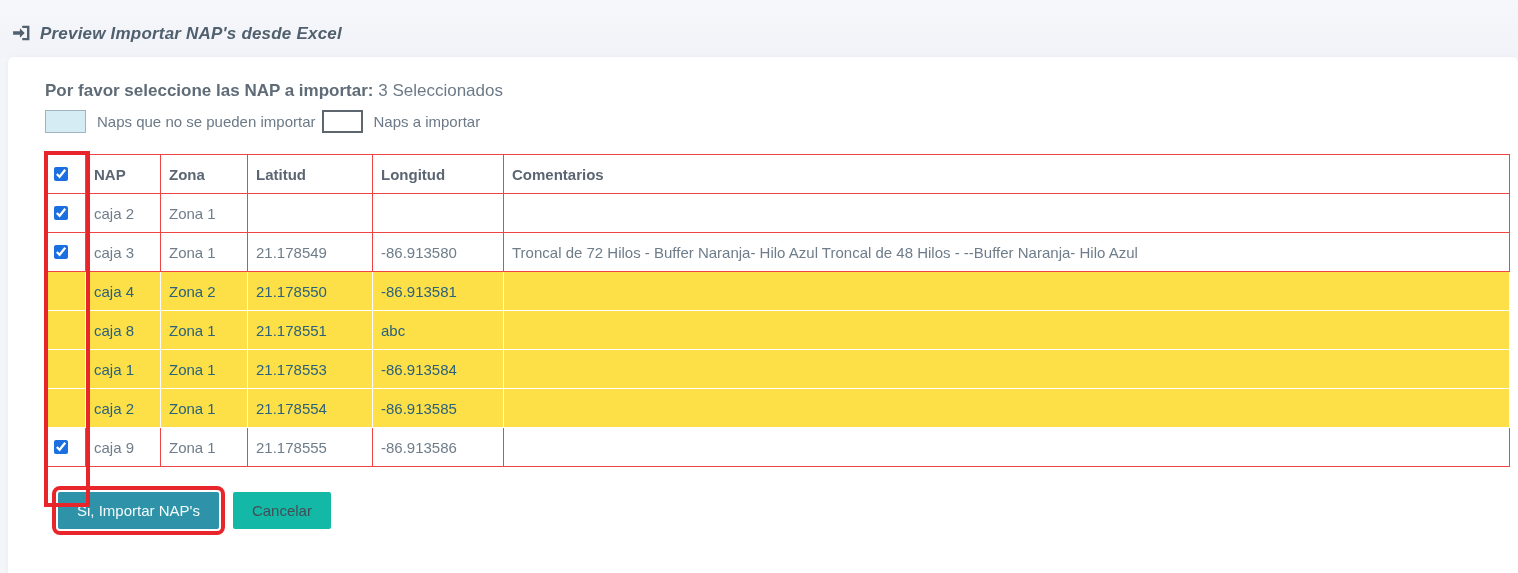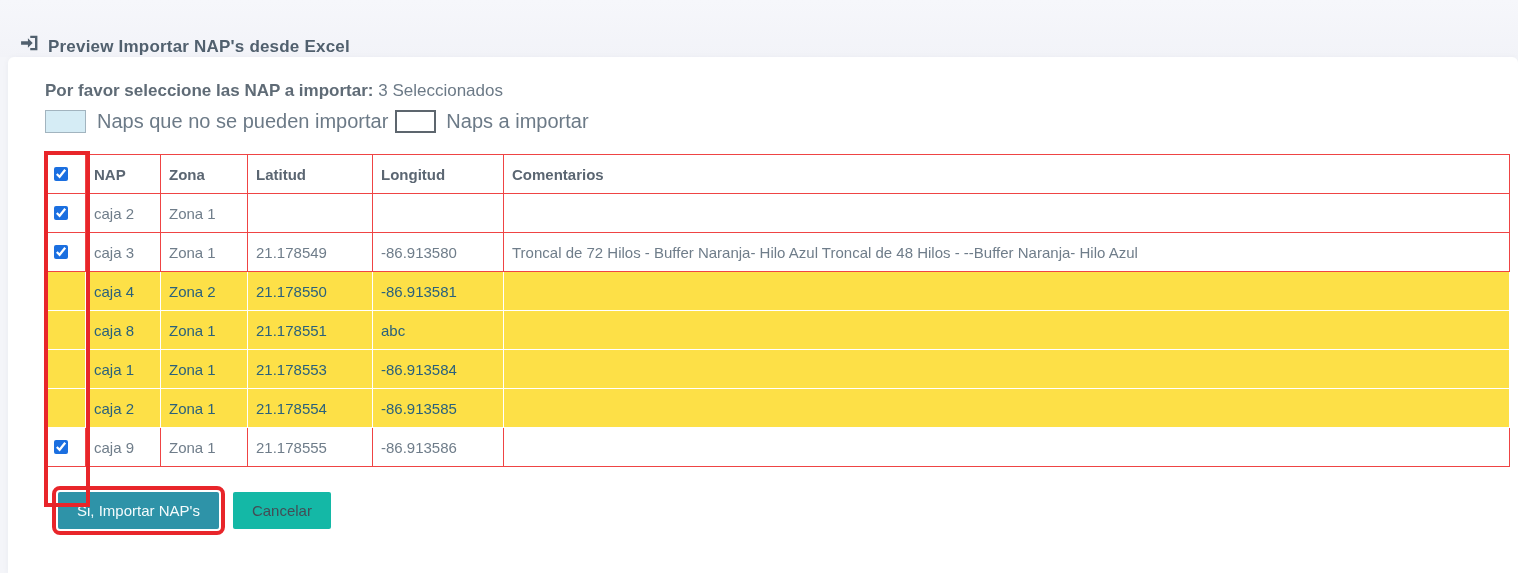--- a/index.html
+++ b/index.html
@@ -8,24 +8,25 @@
     background: #f4f5f9;
     font-family: "Liberation Sans", sans-serif;
     position: relative;
     overflow: hidden;
   }
 
   
   .topbar {
     height: 57px;
     display: flex;
-    align-items: flex-end;
-    padding: 11px 0 0 19px;
+    align-items: center;
+    padding: 11px 0 0 11px;
     gap: 9px;
     background: linear-gradient(180deg, #f6f7fb 0%, #f2f3f8 100%);
+    font-style: italic;
   }
   .topbar .icon-wrap { margin-top: 1px; }
   .page-title {
     font-size: 17px;
     font-weight: bold;
     color: #51606e;
     letter-spacing: 0.2px;
   }
 
   
@@ -34,21 +35,21 @@
     top: 57px; left: 8px; right: 0; bottom: 0;
     background: #ffffff;
     border-radius: 6px 6px 0 0;
     box-shadow: 0 1px 6px rgba(40,50,70,0.05);
     padding: 26px 8px 0 37px;
   }
 
   .select-line { font-size: 17px; color: #6c7a87; line-height: 16px; margin-bottom: 11px; }
   .select-line .lbl { font-weight: bold; color: #5f6b76; }
 
-  .legend { display: flex; align-items: center; font-size: 20px; color: #6c7a87; margin-bottom: 21px; }
+  .legend { display: flex; align-items: center; font-size: 15px; color: #6c7a87; margin-bottom: 21px; }
   .swatch { width: 41px; height: 23px; flex: 0 0 auto; }
   .swatch.blue { background: #d5ecf5; border: 1px solid #a2b4bf; margin-right: 11px; }
   .swatch.white { background: #ffffff; border: 2px solid #5d666e; margin: 0 10px 0 7px; }
 
   
   table.nap-table {
     border-collapse: collapse;
     width: 1465px;
     font-size: 15px;
     color: #6f7d8a;

